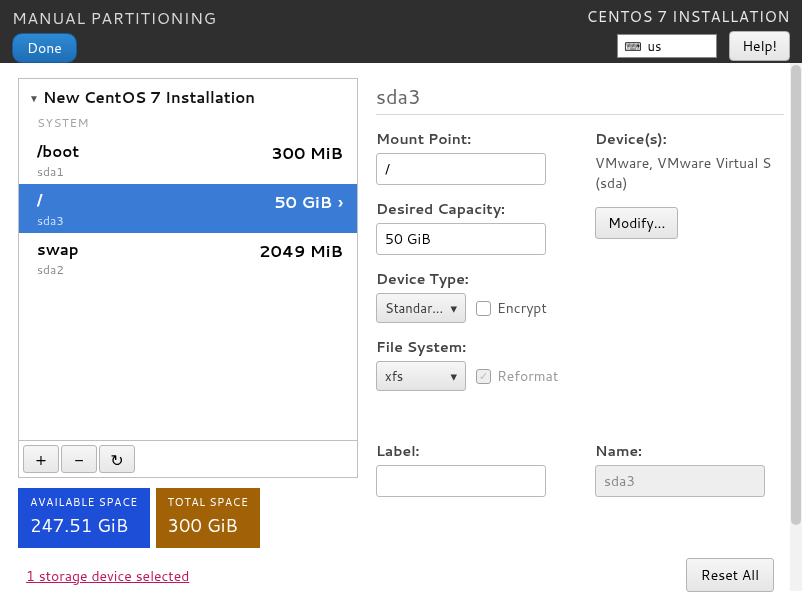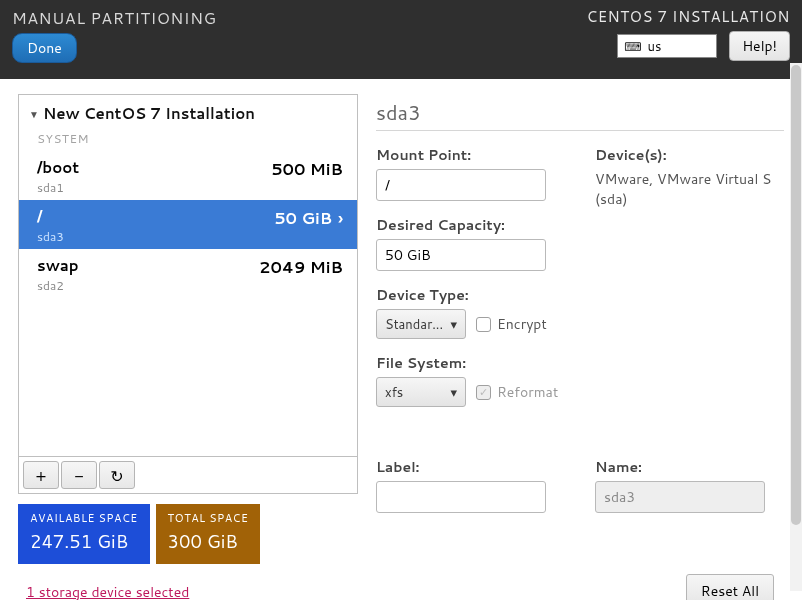--- a/index.html
+++ b/index.html
@@ -1,18 +1,18 @@
 <!DOCTYPE html>
 <html><head>
   <meta charset="utf-8">
   <style>
     * { box-sizing: border-box; margin: 0; padding: 0; font-family: "Cantarell", "Segoe UI", sans-serif; }
     body { width: 802px; height: 600px; background: #fff; overflow: hidden; position: relative; }
     
-    .header { background: #2f2f2f; height: 79px; display: flex; justify-content: space-between; padding: 6px 12px 8px; color: #e8e8e8; }
+    .header { background: #2f2f2f; height: 63px; display: flex; justify-content: space-between; padding: 6px 12px 8px; color: #e8e8e8; }
     .header-left { display: flex; flex-direction: column; align-items: flex-start; }
     .header-right { display: flex; flex-direction: column; align-items: flex-end; gap: 4px; }
     .header-title { font-size: 16px; letter-spacing: 0.5px; color: #d8d8d8; }
     .done-btn { background: linear-gradient(#2d8ad3, #1f6db5); color: #fff; border: 1px solid #1a5a99; padding: 4px 14px; border-radius: 10px; font-size: 14px; margin-top: 4px; cursor: pointer; }
     .header-subtitle { font-size: 15px; letter-spacing: 0.5px; }
     .top-right-row { display: flex; gap: 12px; align-items: center; }
     .keyboard-indicator { background: #fff; color: #111; padding: 2px 8px 2px 6px; display: flex; align-items: center; gap: 6px; width: 100px; border: 1px solid #888; font-size: 13px; }
     .kbd-icon { font-size: 12px; }
     .help-btn { background: linear-gradient(#f5f5f5,#e5e5e5); border: 1px solid #b0b0b0; padding: 4px 12px; border-radius: 4px; font-size: 14px; cursor: pointer; }
     
@@ -93,21 +93,21 @@
         <span class="tri">▼</span>
         <span>New CentOS 7 Installation</span>
       </div>
       <div class="section-label">SYSTEM</div>
 
       <div class="part-row">
         <div class="part-info">
           <span class="part-mnt">/boot</span>
           <span class="part-dev">sda1</span>
         </div>
-        <div class="part-size">500 MiB</div>
+        <div class="part-size">300 MiB</div>
       </div>
 
       <div class="part-row selected">
         <div class="part-info">
           <span class="part-mnt">/</span>
           <span class="part-dev">sda3</span>
         </div>
         <div class="part-size">
           <span>50 GiB</span>
           <span class="chev">›</span>
@@ -176,20 +176,21 @@
           <label class="cb-label" style="color:#999;">
             <span class="cb disabled">✓</span>
             <span>Reformat</span>
           </label>
         </div>
       </div>
 
       <div class="form-col">
         <label class="fld-label">Device(s):</label>
         <div class="device-desc">VMware, VMware Virtual S (sda)</div>
+        <button class="mod-btn">Modify...</button>
       </div>
     </div>
 
     <div class="label-row">
       <div class="form-col">
         <label class="fld-label">Label:</label>
         <input class="text-input wide" value="" style="">
       </div>
       <div class="form-col">
         <label class="fld-label">Name:</label>

